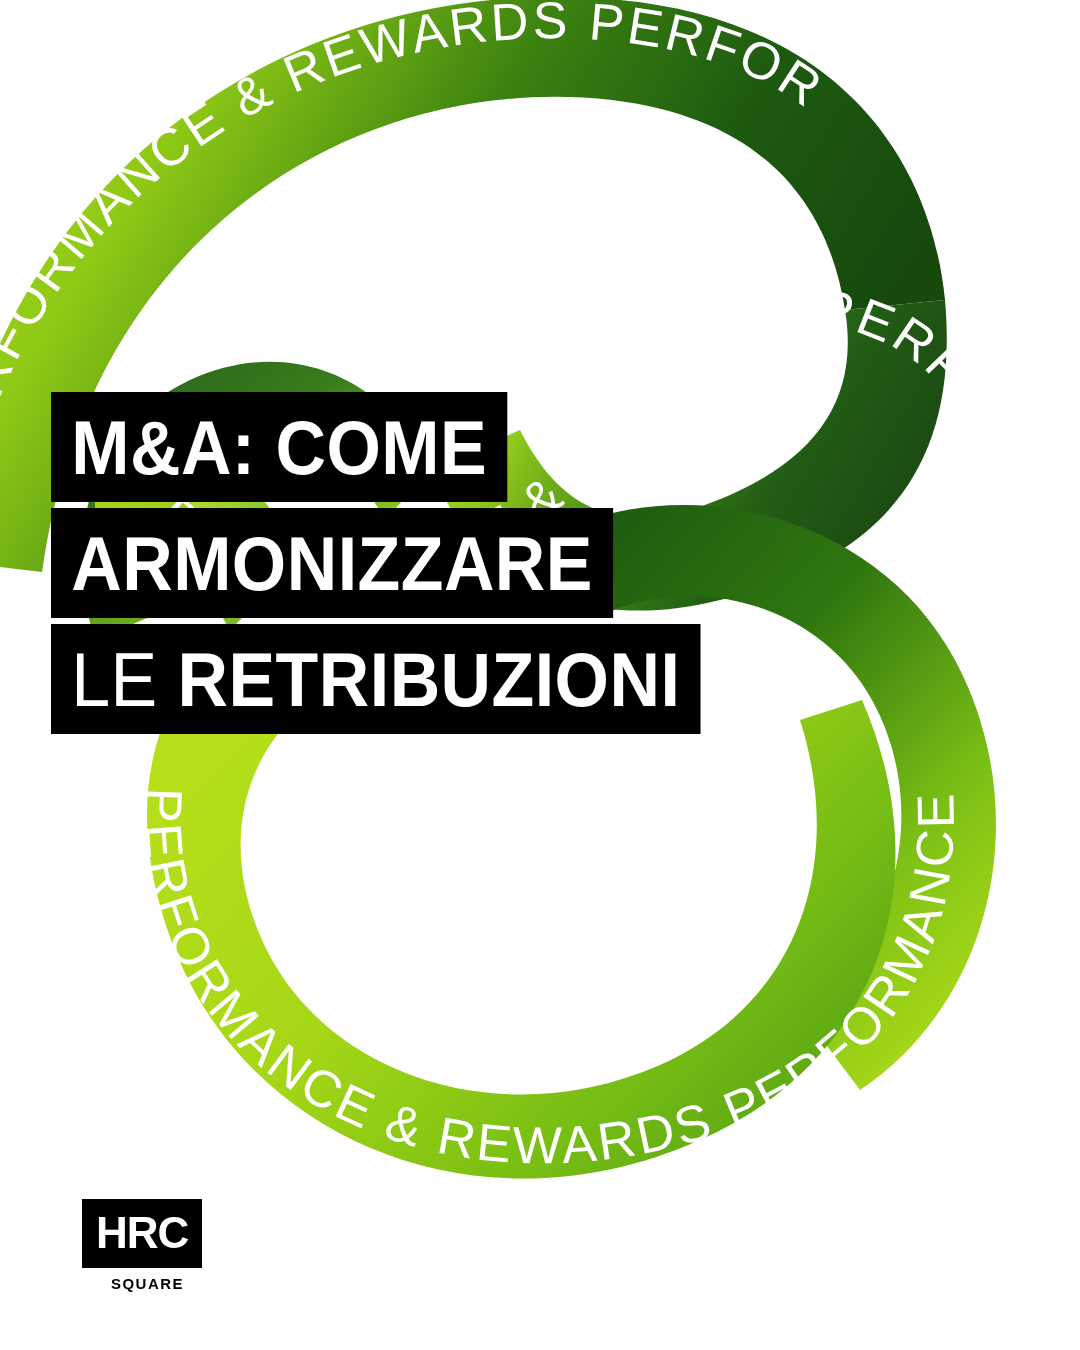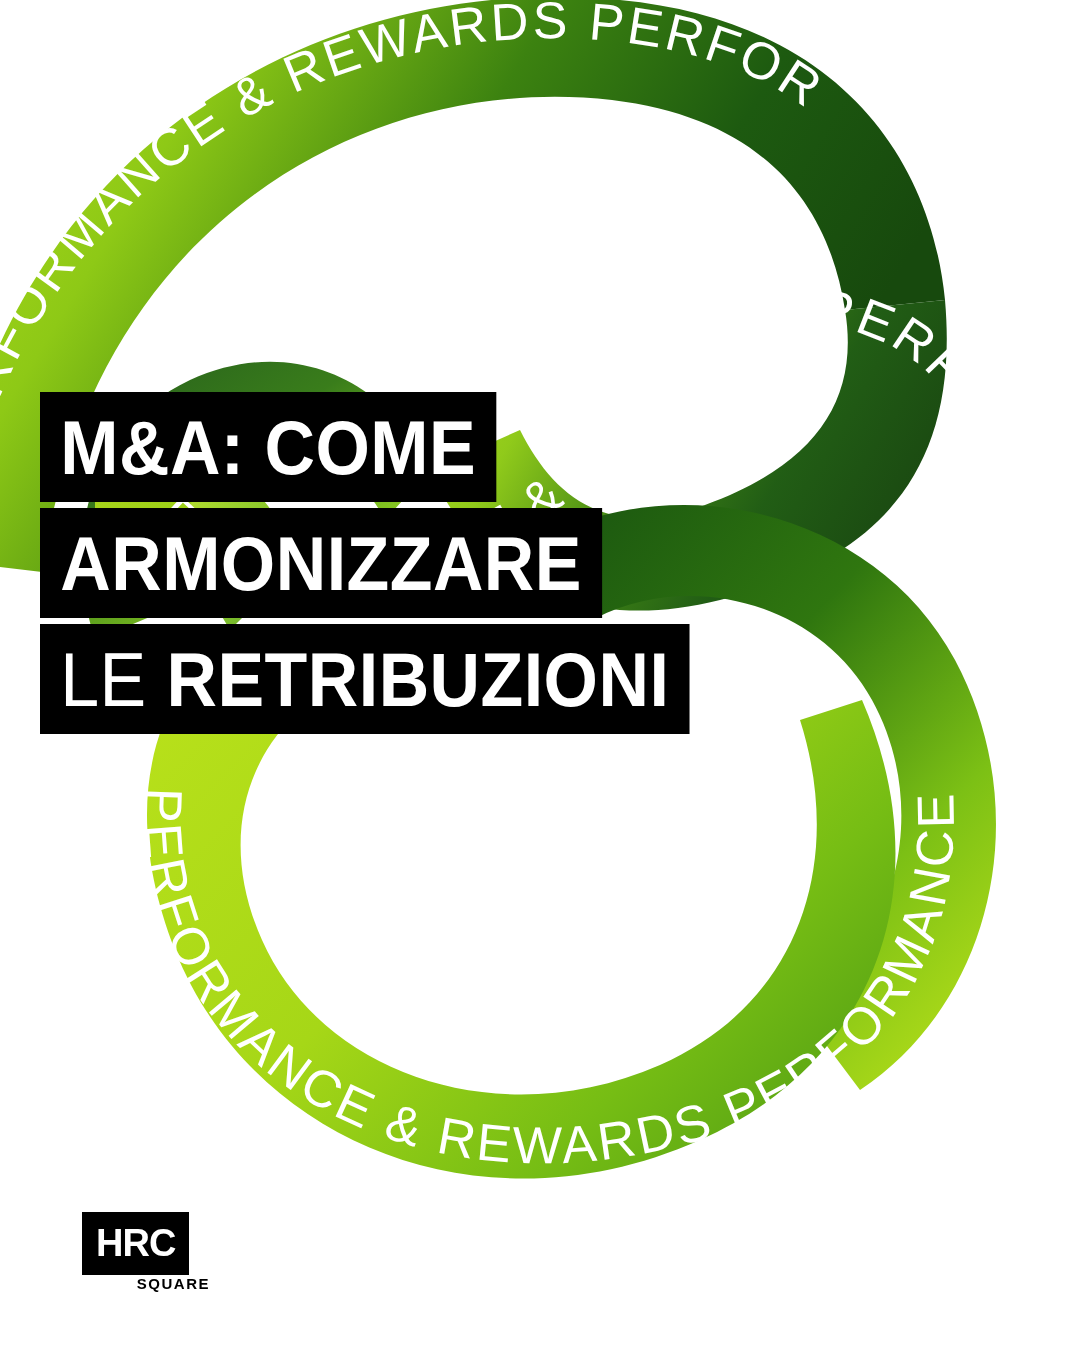--- a/index.html
+++ b/index.html
@@ -21,21 +21,21 @@
     position: absolute;
     inset: 0;
     width: 1080px;
     height: 1350px;
     z-index: 1;
   }
 
   
   .title-block {
     position: absolute;
-    left: 40px;
+    left: 51px;
     top: 392px;
     z-index: 3;
     display: flex;
     flex-direction: column;
     align-items: flex-start;
     gap: 6px;
     text-align: right;
   }
   .title-line {
     background: #000000;
@@ -69,34 +69,35 @@
     position: absolute;
     left: 82px;
     bottom: 58px;
     width: 128px;
   }
   .logo-mark {
     background: #000000;
     color: #ffffff;
     font-family: "Liberation Sans", sans-serif;
     font-weight: 700;
-    font-size: 38px;
+    font-size: 44px;
     line-height: 1;
     letter-spacing: -1px;
     padding: 12px 14px 13px 14px;
     display: inline-block;
   }
   .logo-sub {
     display: block;
+    margin-top: 7px;
     font-family: "Liberation Sans", sans-serif;
     font-weight: 700;
     font-size: 15px;
     letter-spacing: 1.5px;
     color: #000000;
-    text-align: right;
+    text-align: center;
     padding-left: 3px;
   }
 
   .date-block {
     position: absolute;
     left: 252px;
     bottom: 72px;
     color: #111111;
   }
   .date-day {

